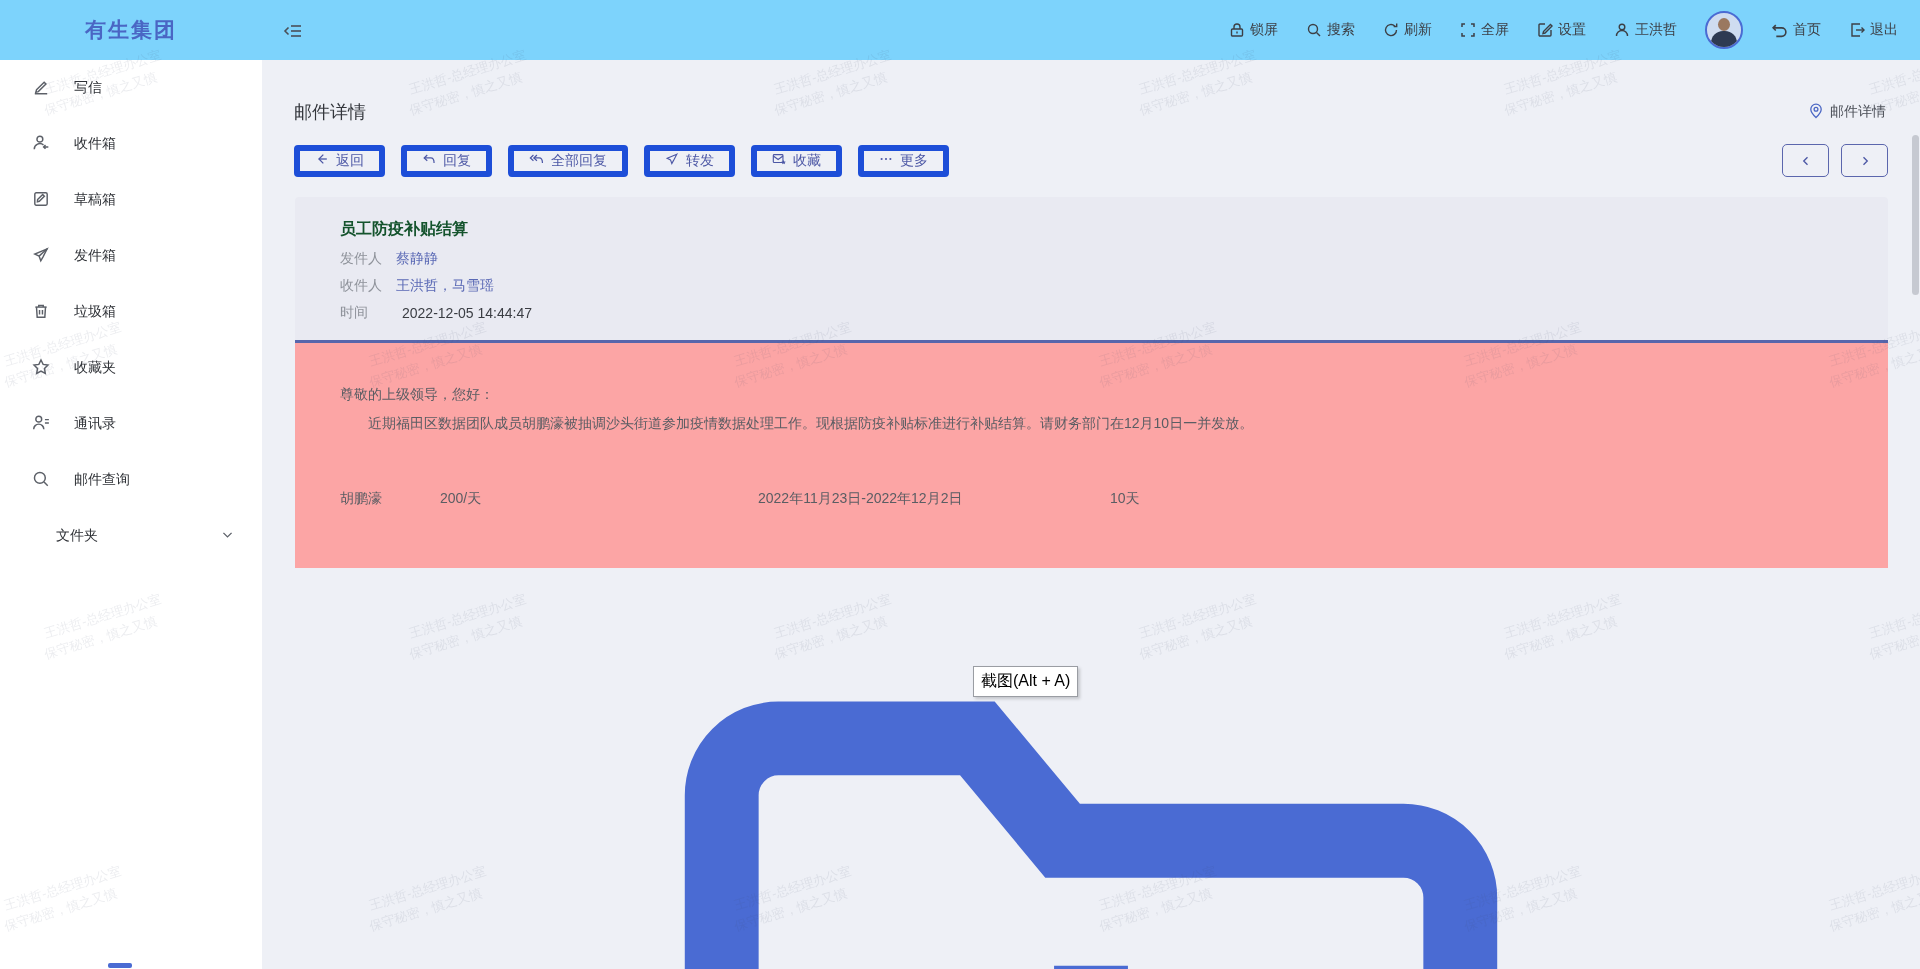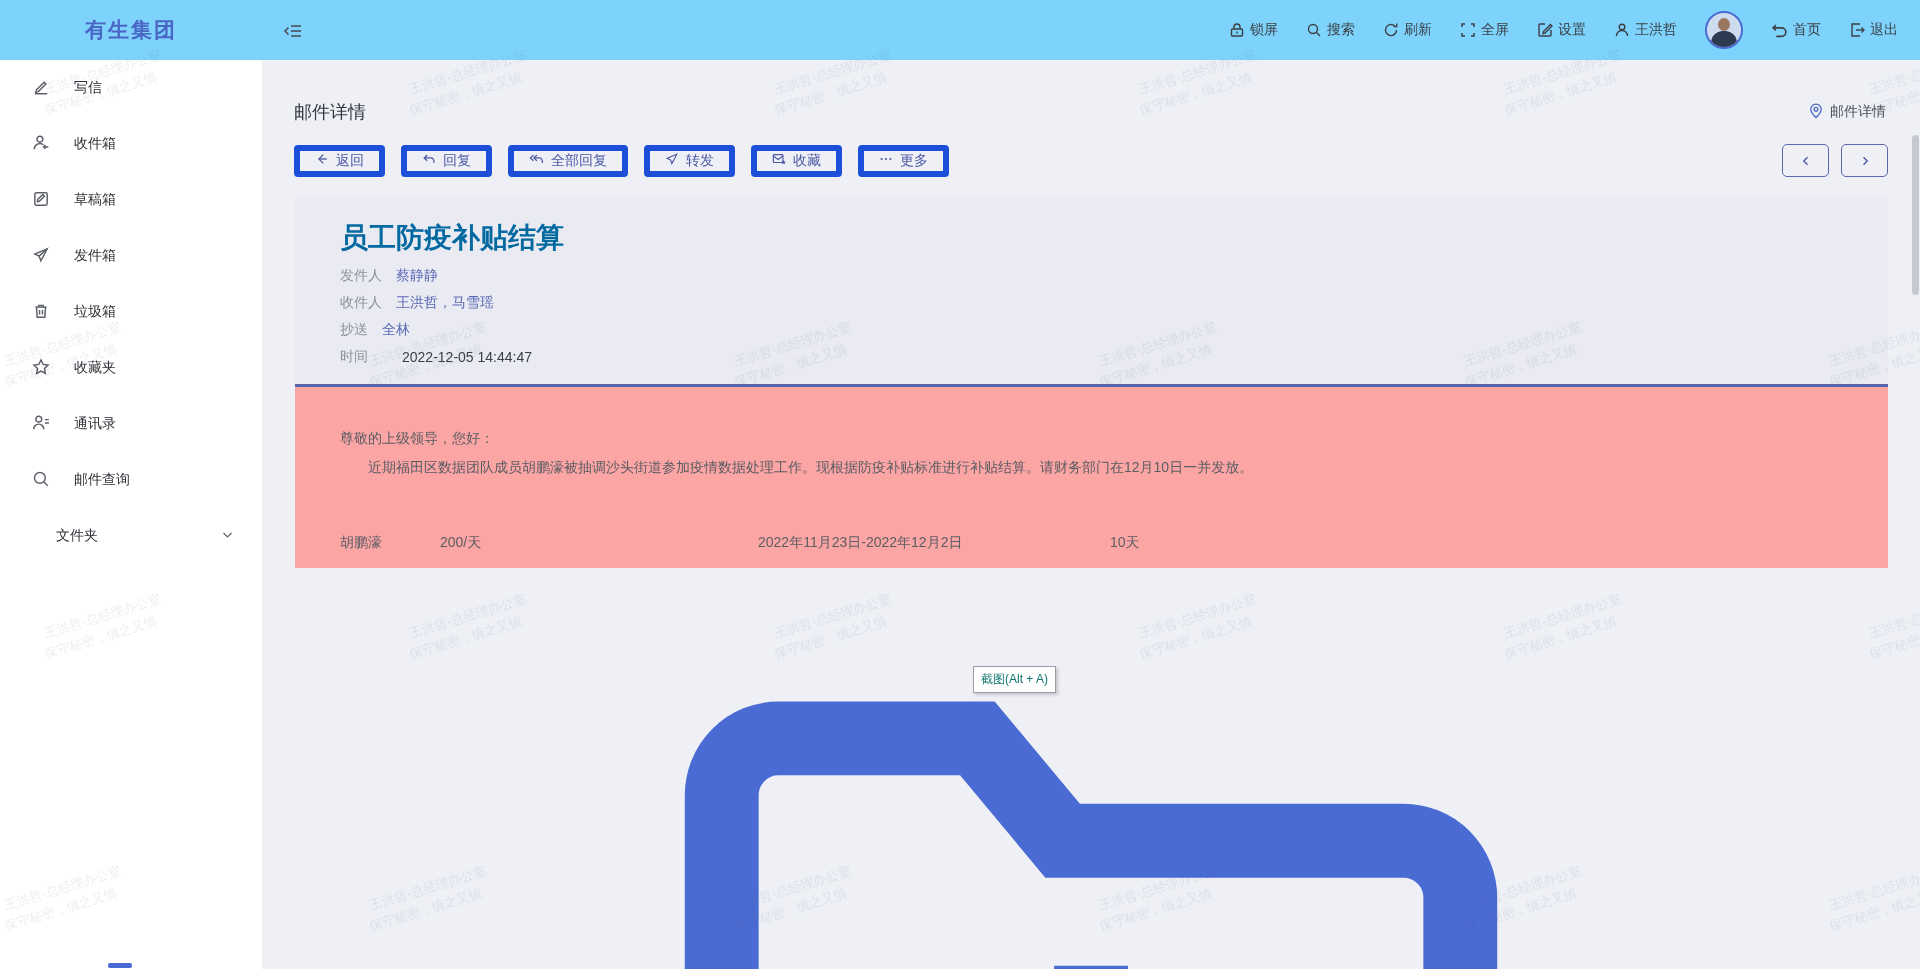--- a/index.html
+++ b/index.html
@@ -36,21 +36,21 @@
   .btn-row { display:flex; justify-content:space-between; align-items:center; padding:20px 32px 0 32px; }
   .btn-group { display:flex; gap:16px; }
   .o-btn { height:32px; display:flex; align-items:center; gap:7px; padding:0 15px; border:6px solid #1d4ed8; border-radius:4px;
            color:#4c57a5; font-size:14px; background:transparent; cursor:pointer; }
   .pager { display:flex; gap:12px; }
   .pg-btn { width:47px; height:33px; display:flex; align-items:center; justify-content:center; border:1px solid #5b66ad; border-radius:5px;
             color:#4c57a5; background:transparent; cursor:pointer; }
 
   .card { margin:20px 32px 0 33px; border-radius:4px; overflow:hidden; }
   .mail-head { background:#e9eaf2; padding:22px 45px 18px 45px; }
-  .subject { font-size:28px; font-weight:700; color:#0369a1; margin-bottom:10px; }
+  .subject { font-size:16px; font-weight:700; color:#14532d; margin-bottom:10px; }
   .meta-row { display:flex; align-items:center; margin-top:9px; font-size:14px; }
   .meta-label { color:#8f939b; margin-right:14px; }
   .meta-link { color:#5a69b5; cursor:pointer; }
   .meta-val { color:#3a3d43;margin-left:20px; }
   .blue-rule { height:3px; background:#5766ac; }
   .mail-body { background:#fca5a5; padding:43px 45px 16px 45px; min-height:400px; }
   .body-inner { width:1050px; font-size:14px; color:#55585e; }
   .greeting { margin-bottom:8px; color:#5a5d63; }
   .para { text-indent:2em; line-height:1.6; color:#5a5d63; }
   .grid { display:grid; grid-template-columns:100px 318px 352px 1fr; margin-top:36px; color:#5a5d63; }
@@ -62,21 +62,21 @@
   .attach-bar { background:#fdfdfe; height:58px; display:flex; align-items:center; padding-left:45px; font-size:15px; color:#3a3c40; }
   .attach-bar .dl { display:flex; align-items:center; gap:3px; color:#5a67b8; margin-left:10px; cursor:pointer; }
 
   .quick-send { margin:23px 32px 0 33px; height:46px; background:#fff; border-radius:6px; display:flex; align-items:center;
                 justify-content:space-between; padding:0 24px 0 0; }
   .qs-input { flex:1; border:none; outline:none; background:transparent; font-size:15px; color:#3a3d43; padding:0 0 0 26px; height:100%; }
   .qs-input::placeholder { color:#aeb1bb; }
   .send-btn { display:flex; align-items:center; gap:5px; color:#3f5bc6; font-size:15px; cursor:pointer; }
 
   .tooltip { position:absolute; left:711px; top:606px; background:#fff; border:1px solid #9a9da3; box-shadow:2px 2px 3px rgba(0,0,0,.18);
-             font-size:12px; color:#0f766e; padding:4px 7px; z-index:11; }
+             font-size:16px; color:#000000; padding:4px 7px; z-index:11; }
   .scroll-thumb { position:absolute; right:1px; top:75px; width:7px; height:160px; background:#c6c9d1; border-radius:4px; z-index:3; }
 
   
   .wm-layer { position:absolute; inset:0; z-index:6; pointer-events:none; overflow:hidden; }
   .wm { position:absolute; transform:rotate(-17deg); color:rgba(72,79,106,0.10); font-size:13px; line-height:1.55; white-space:nowrap; }
   .wm .l2 { margin-left:-6px; }
 </style>
 </head>
 <body>
 
@@ -322,24 +322,20 @@
   <div class="card">
     <div class="mail-head">
       <div class="subject">员工防疫补贴结算</div>
       <div class="meta-row">
         <span class="meta-label">发件人</span>
         <span class="meta-link">蔡静静</span>
       </div>
       <div class="meta-row">
         <span class="meta-label">收件人</span>
         <span class="meta-link">王洪哲，马雪瑶</span>
-      </div>
-      <div class="meta-row">
-        <span class="meta-label">抄送</span>
-        <span class="meta-link">全林</span>
       </div>
       <div class="meta-row">
         <span class="meta-label">时间</span>
         <span class="meta-val">2022-12-05 14:44:47</span>
       </div>
     </div>
     <div class="blue-rule"></div>
     <div class="mail-body">
       <div class="body-inner">
         <div class="greeting">尊敬的上级领导，您好：</div>

